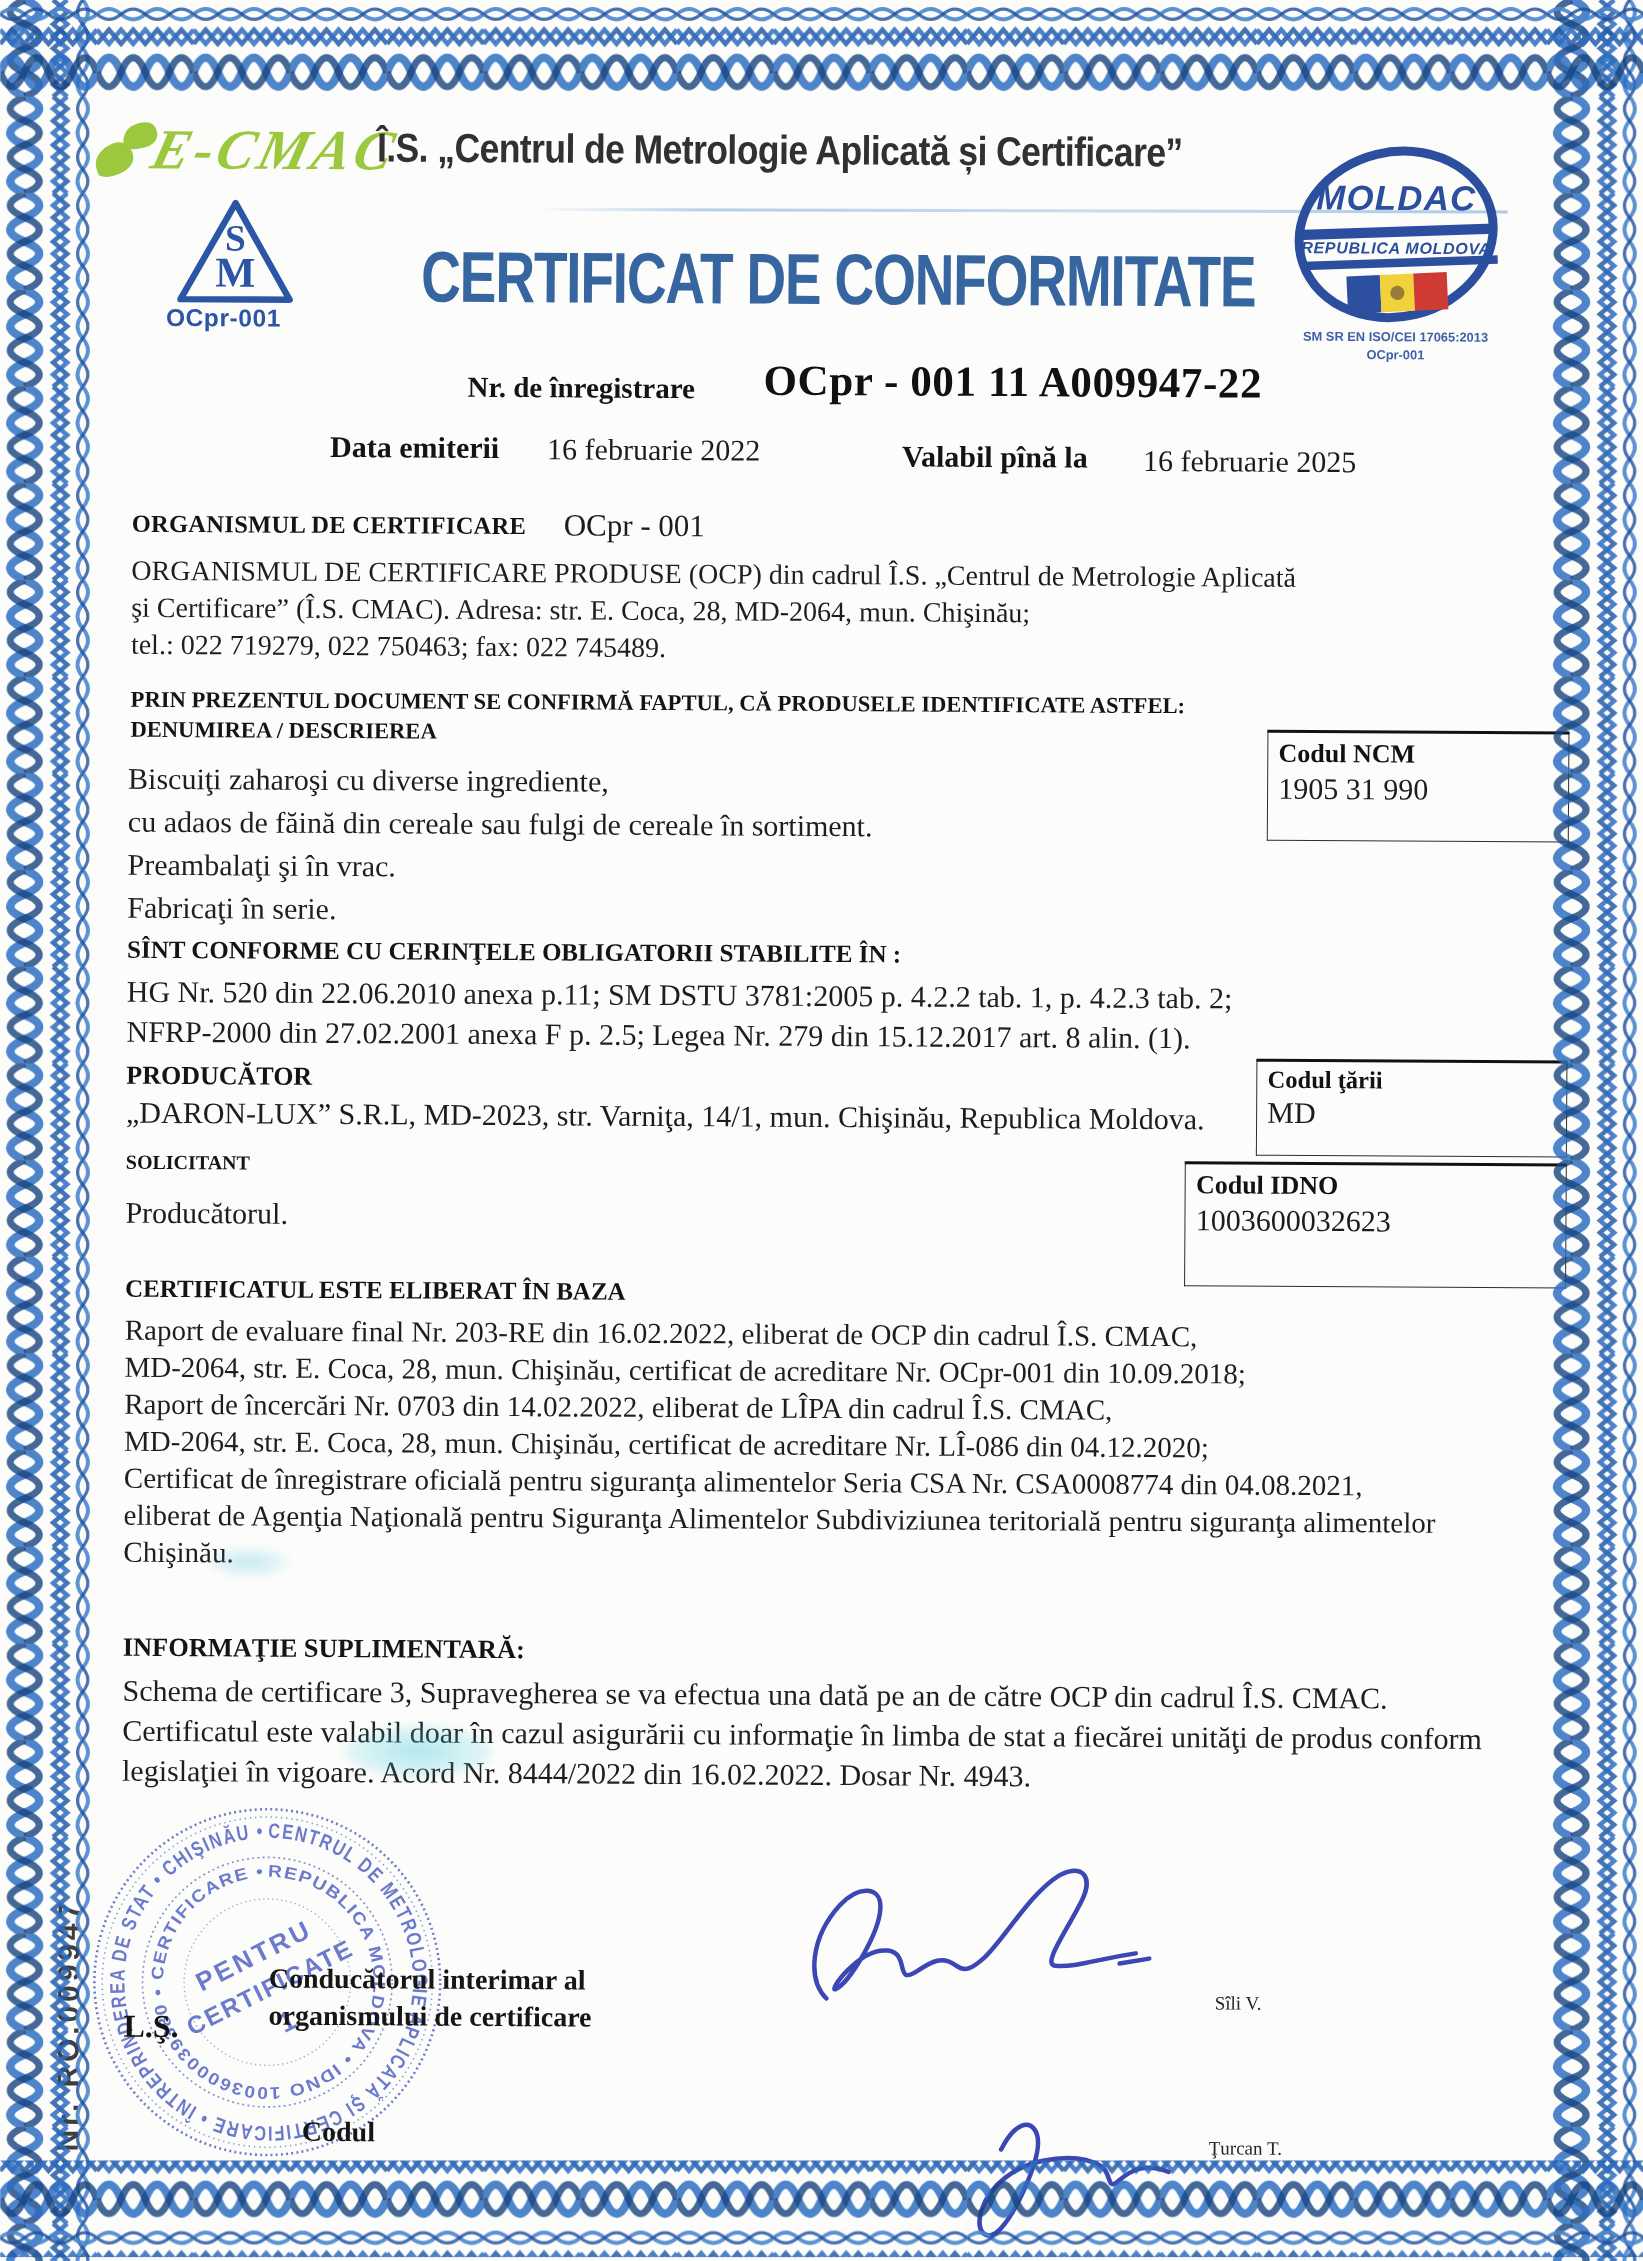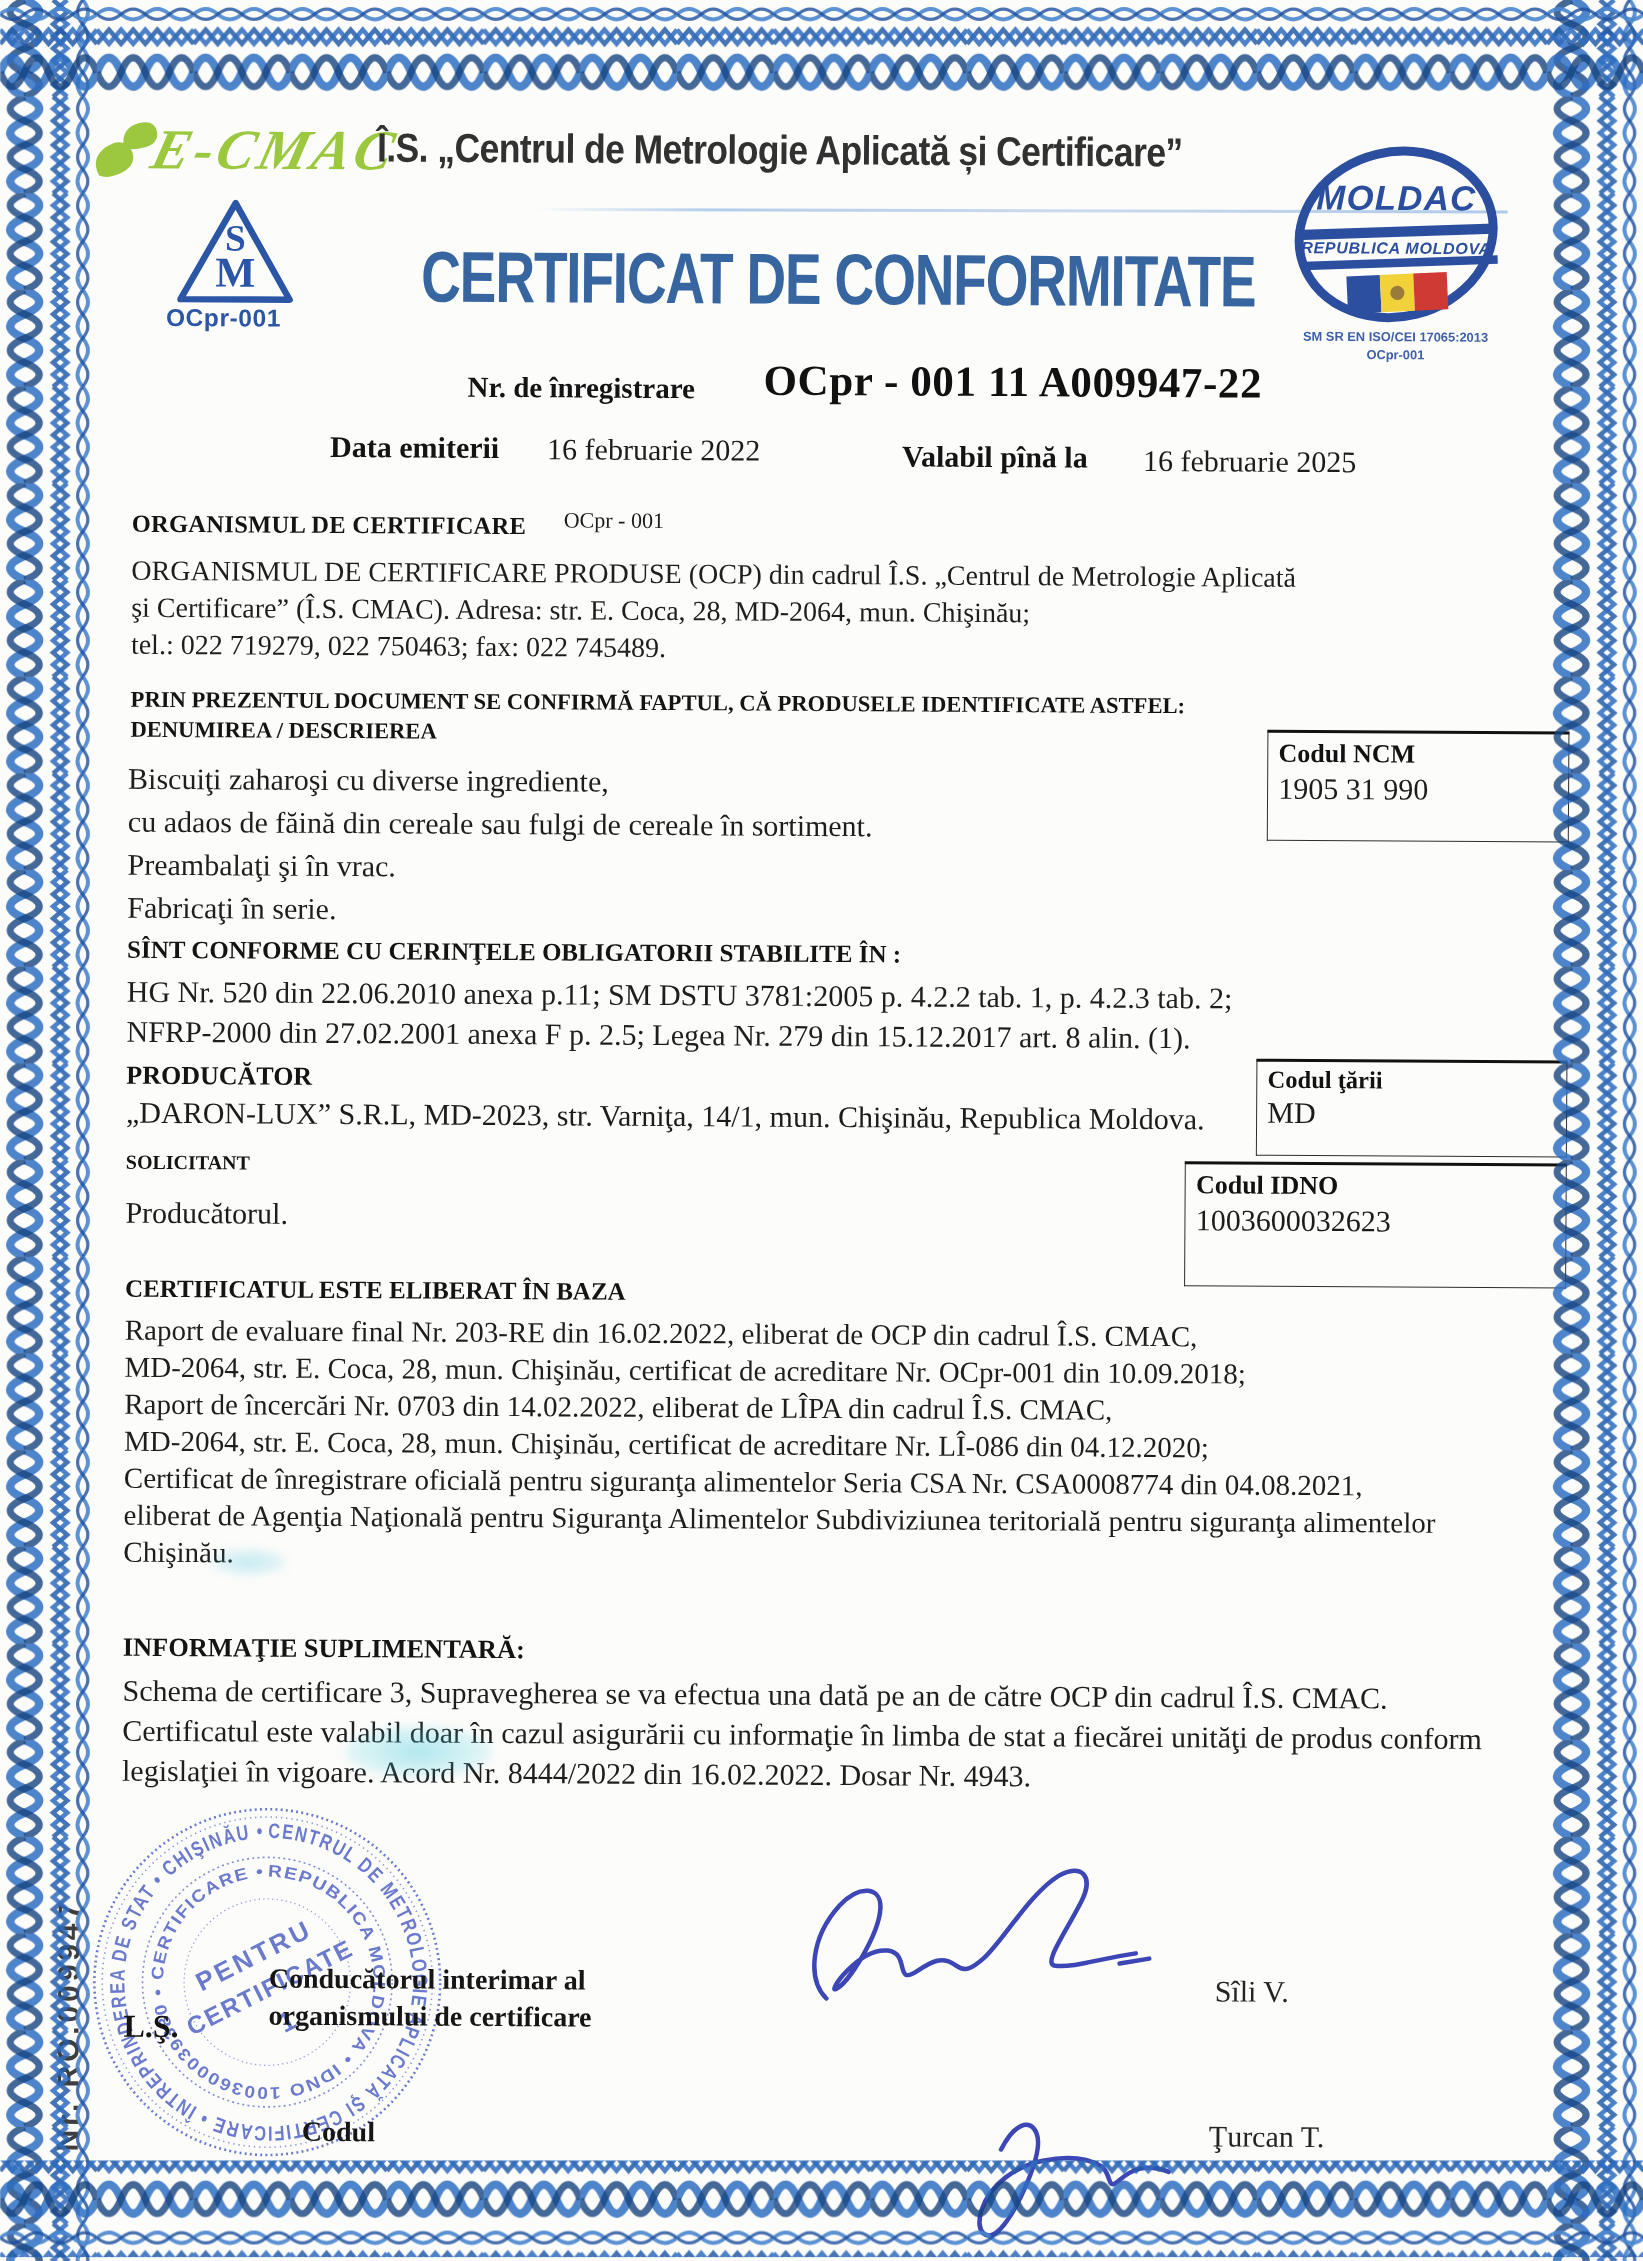--- a/index.html
+++ b/index.html
@@ -33,21 +33,21 @@
   }
   .codebox .lbl { font-weight:700; font-size:26px; color:#121212; }
   .codebox .val { font-weight:400; font-size:30px; color:#1c1c1c; margin-top:2.6px; }
   .smudge { position:absolute; border-radius:50%; filter:blur(4.5px); z-index:1; }
   .serial {
     position:absolute; left:57px; top:2156px;
     transform:rotate(-90deg); transform-origin:left top;
     font-family:"Liberation Sans", sans-serif; font-weight:600;
     font-size:30px; letter-spacing:3.9px; color:#3e3e3e; white-space:nowrap;
   }
-  .sig-name { font-size:30px; color:#242424; }
+  .sig-name { font-size:19px; color:#242424;margin-top:18px; }
   .role-line { font-weight:700; font-size:28px; color:#161616; line-height:37px; }
 </style>
 </head>
 <body>
 
 <svg class="abs" style="left:0;top:0;z-index:5;" width="1644" height="2261" viewBox="0 0 2550 3508">
   <defs>
     <pattern id="bandH" width="150" height="150" patternUnits="userSpaceOnUse">
       <path d="M0,22 Q18.75,6 37.5,22 T75,22 T112.5,22 T150,22" stroke="#4a86cf" stroke-width="6" fill="none" opacity="0.9"></path>
       <path d="M0,22 Q18.75,38 37.5,22 T75,22 T112.5,22 T150,22" stroke="#1d4f9e" stroke-width="5" fill="none" opacity="0.8"></path>
@@ -114,21 +114,21 @@
 
   <div class="abs h-serif-b nw" style="left:463px;top:373px;font-size:29px;">Nr. de înregistrare</div>
   <div class="abs nw" style="left:759px;top:356px;font-size:43px;font-weight:700;letter-spacing:0.6px;color:#111;">OCpr - 001 11 A009947-22</div>
 
   <div class="abs h-serif-b nw" style="left:326px;top:433px;font-size:30px;">Data emiterii</div>
   <div class="abs body-serif nw" style="left:543px;top:434px;font-size:30px;">16 februarie 2022</div>
   <div class="abs h-serif-b nw" style="left:898px;top:439px;font-size:30px;">Valabil pînă la</div>
   <div class="abs body-serif nw" style="left:1139px;top:442px;font-size:30px;">16 februarie 2025</div>
 
   <div class="abs h-serif-b nw" style="left:128px;top:514px;font-size:24.5px;letter-spacing:0.3px;">ORGANISMUL DE CERTIFICARE</div>
-  <div class="abs body-serif nw" style="left:560px;top:509px;font-size:22px;">OCpr - 001</div>
+  <div class="abs body-serif nw" style="left:560px;top:509px;font-size:31px;">OCpr - 001</div>
   <div class="abs" style="left:128px;top:556px;font-size:28px;line-height:37px;">
     <div class="nw">ORGANISMUL DE CERTIFICARE PRODUSE  (OCP) din cadrul  Î.S. „Centrul de Metrologie Aplicată</div>
     <div class="nw">şi Certificare” (Î.S. CMAC). Adresa: str. E. Coca, 28, MD-2064, mun. Chişinău;</div>
     <div class="nw">tel.: 022 719279, 022 750463; fax: 022 745489.</div>
   </div>
 
   <div class="abs h-serif-b nw" style="left:128px;top:691px;font-size:22.6px;">PRIN  PREZENTUL DOCUMENT SE CONFIRMĂ FAPTUL, CĂ PRODUSELE IDENTIFICATE ASTFEL:</div>
   <div class="abs h-serif-b nw" style="left:128px;top:721px;font-size:22.6px;">DENUMIREA / DESCRIEREA</div>
 
   <div class="codebox" style="left:1265px;top:727px;width:302px;height:111px;">

